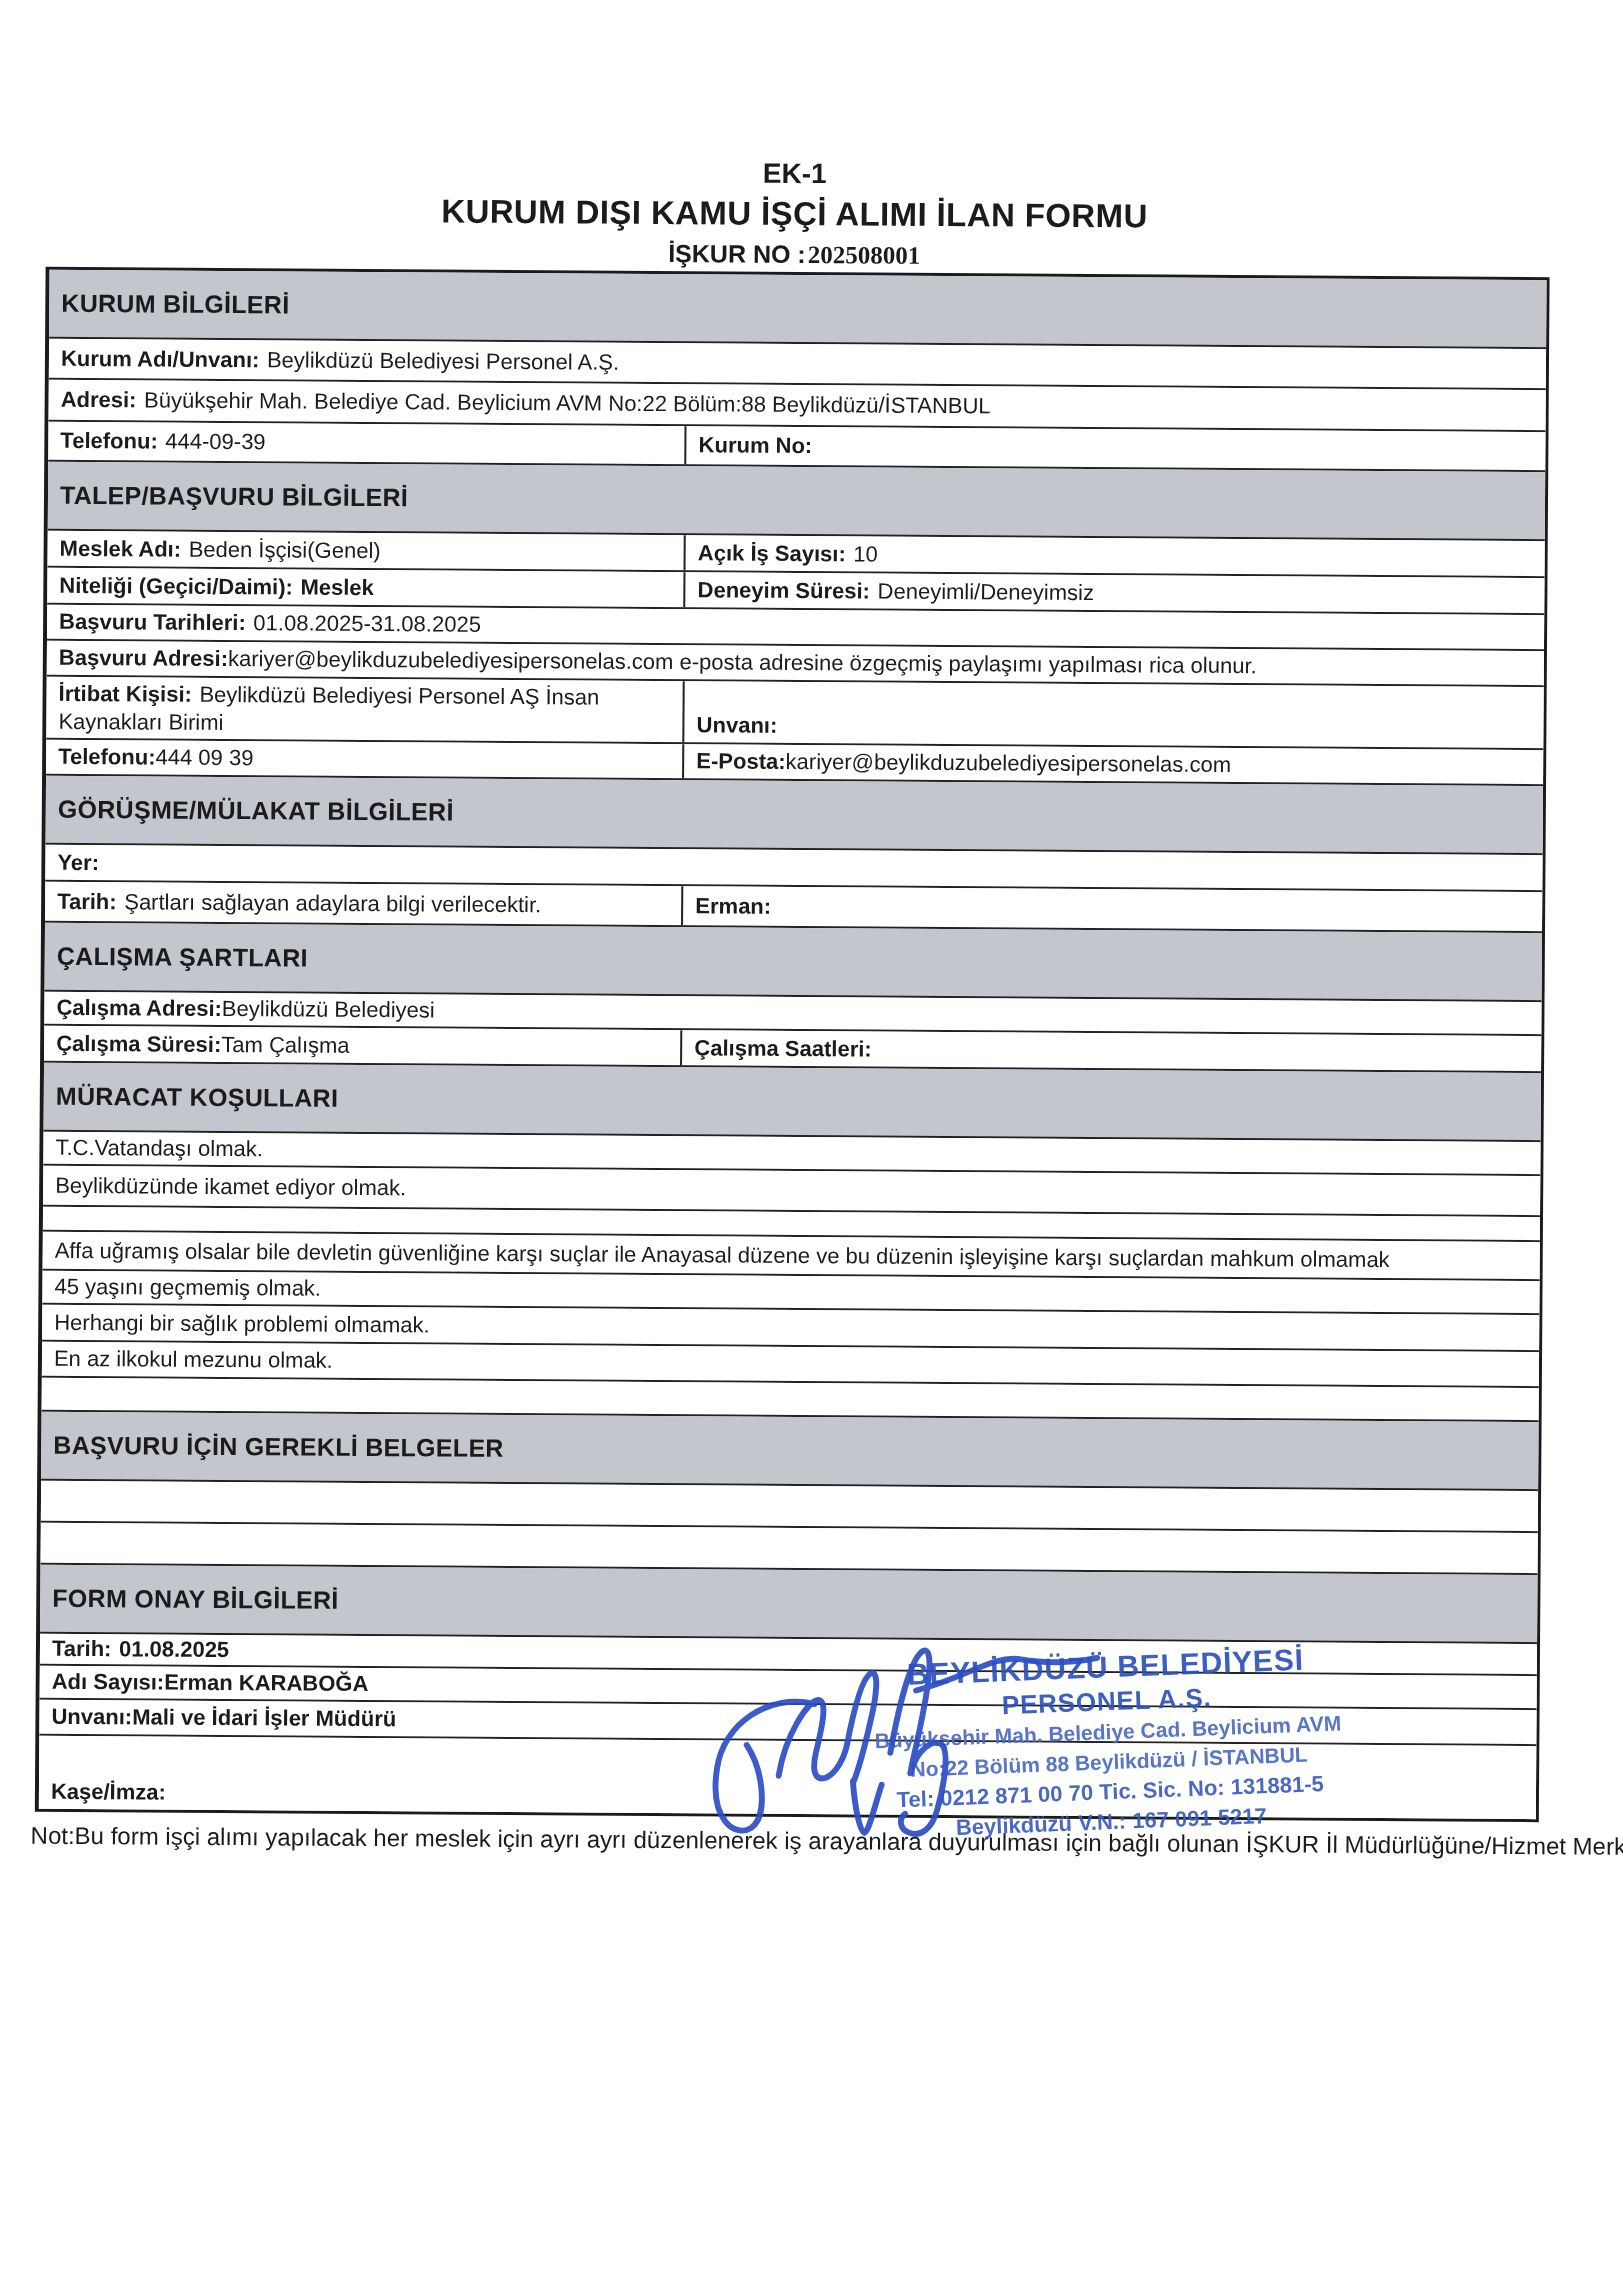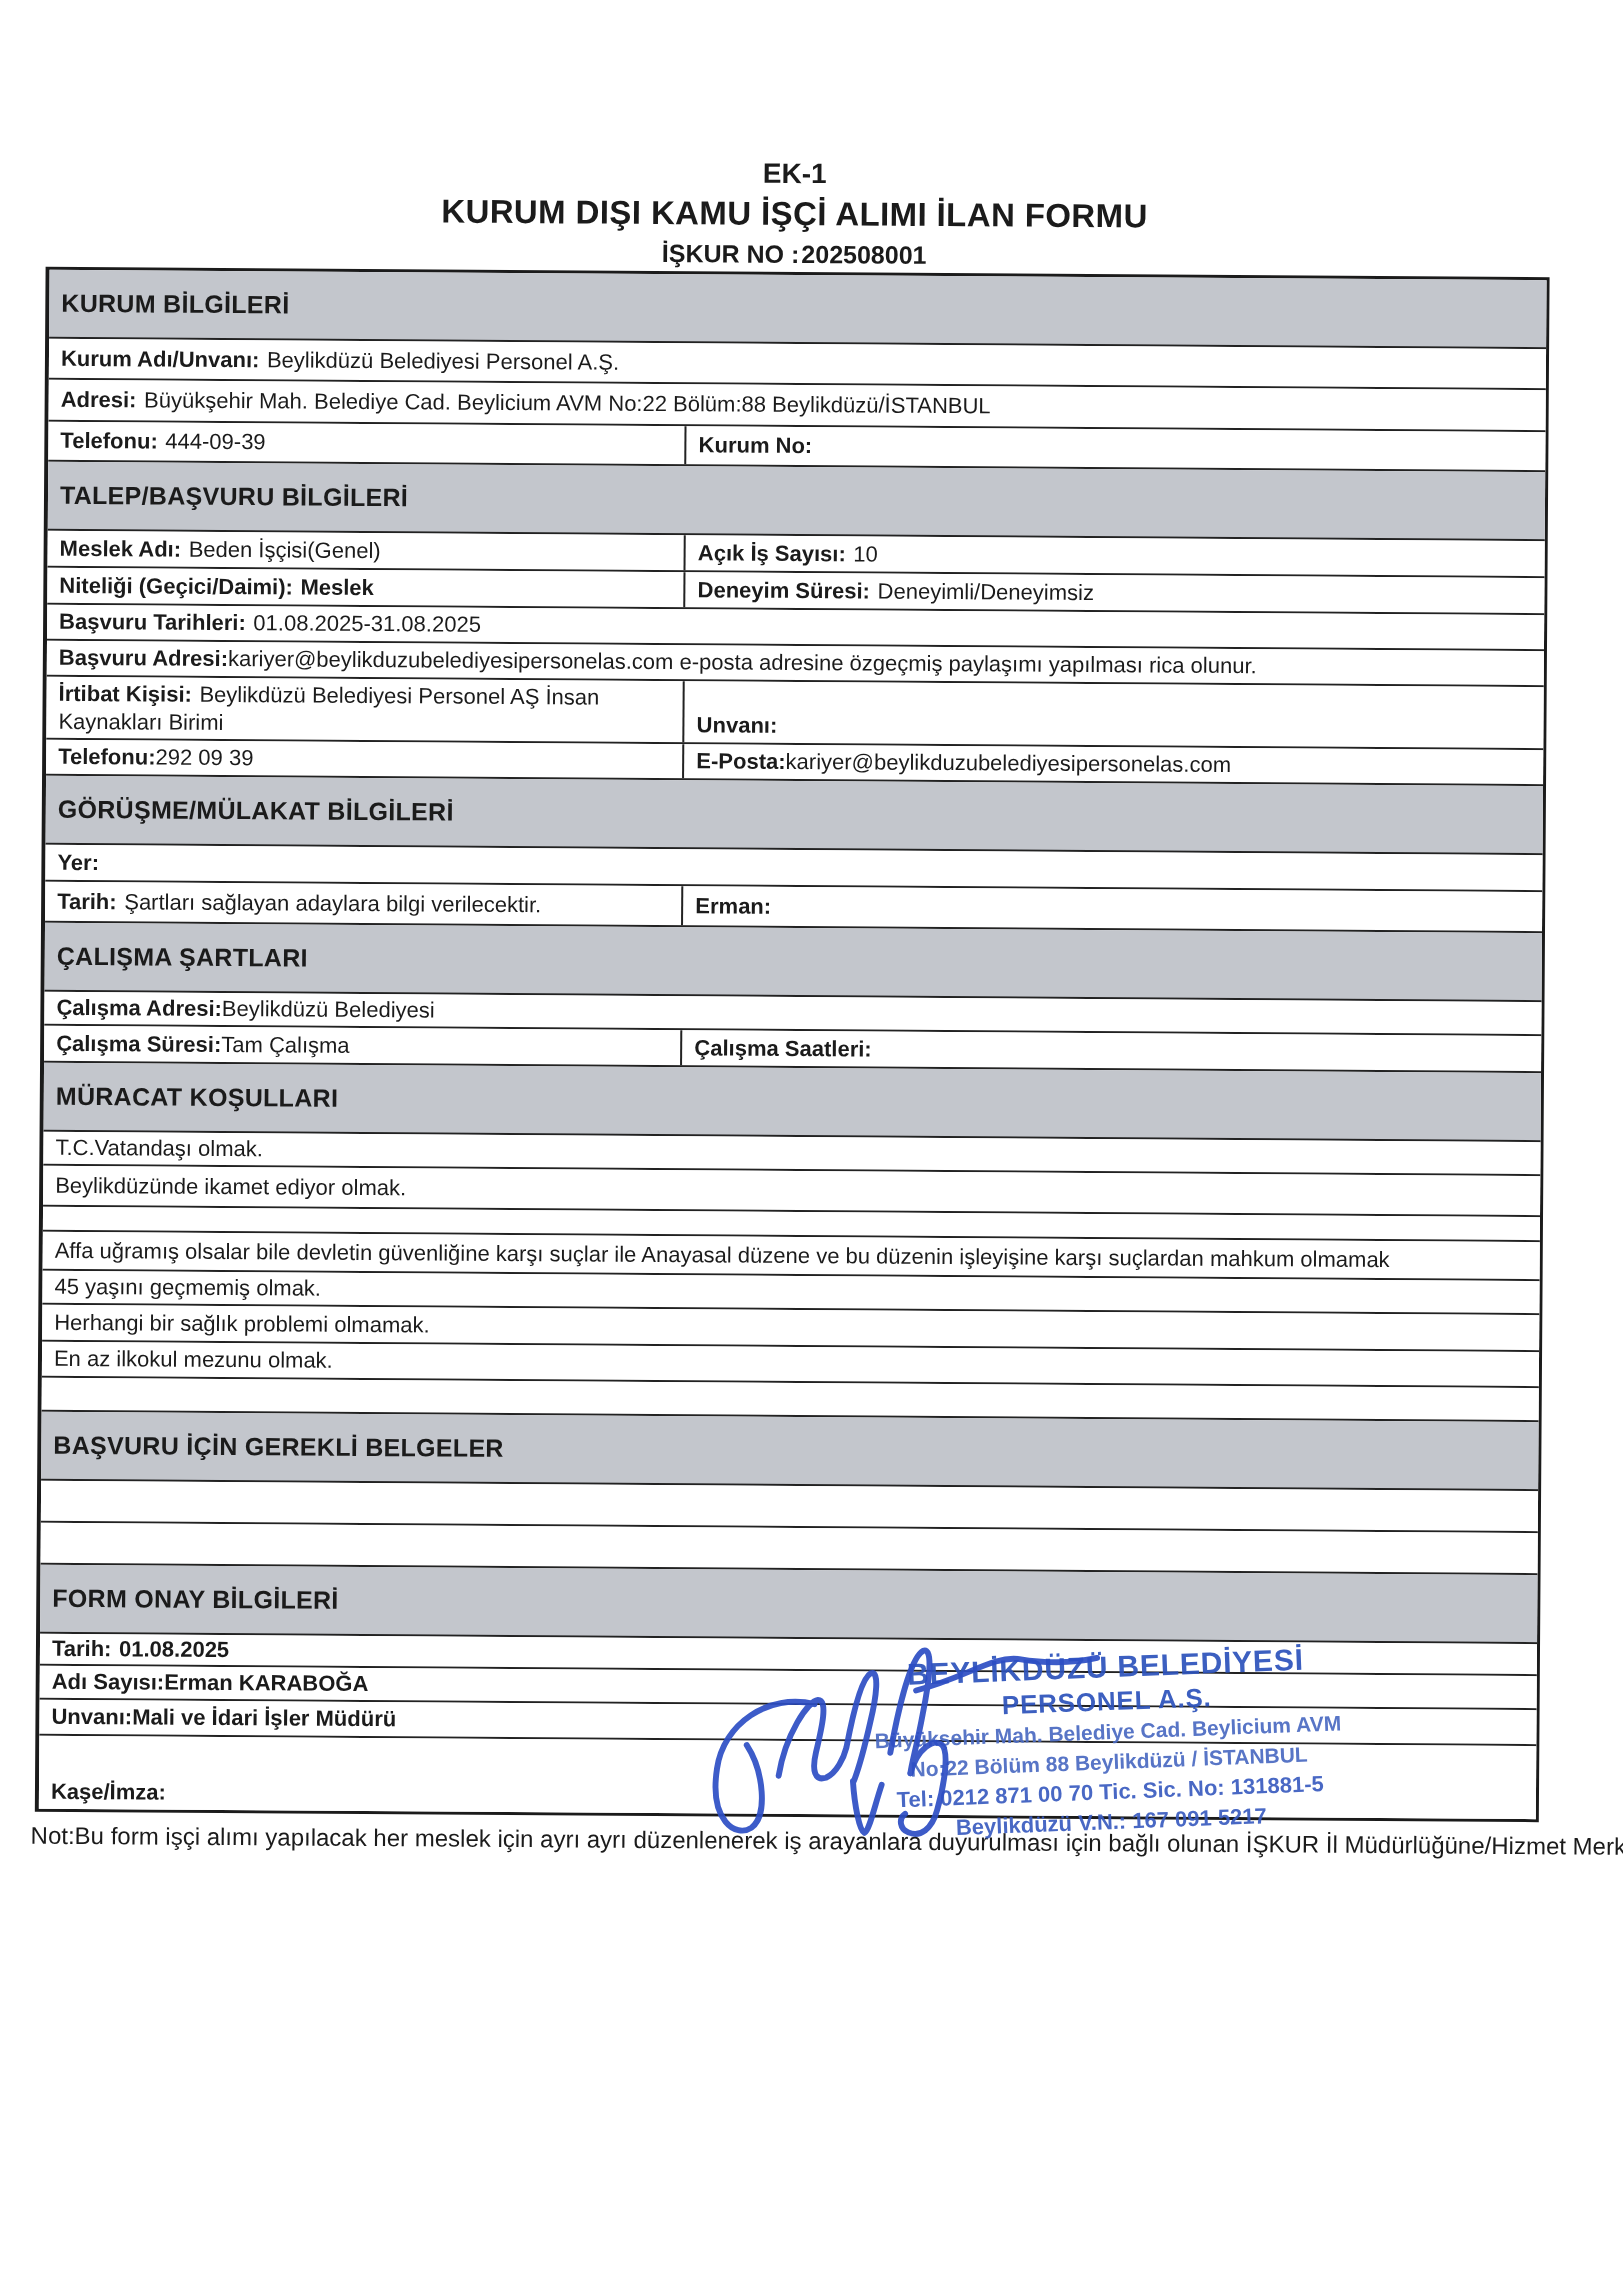--- a/index.html
+++ b/index.html
@@ -8,21 +8,21 @@
     font-family:"Liberation Sans", sans-serif;color:#1b1b1b;
   }
   .doc{position:absolute;left:0;top:0;width:1623px;height:2295px;
        transform:rotate(0.4deg);transform-origin:795px 930px;}
 
   
   .title-block{position:absolute;left:41px;top:0;width:1497px;text-align:center;}
   .ek{position:absolute;top:158px;width:100%;font-size:28px;font-weight:700;}
   .main-title{position:absolute;top:195px;width:100%;font-size:33px;font-weight:700;letter-spacing:0.4px;}
   .ilan{position:absolute;top:240px;width:100%;font-size:25px;font-weight:700;}
-  .ilan .v{margin-left:2px;font-weight:700;}
+  .ilan .v{margin-left:2px;font-weight:700;font-family:Liberation Serif, serif;}
 
   
   .ftable{position:absolute;left:41px;top:272px;width:1497px;
           border:3.4px solid #1b1b1b;border-left-width:4.2px;background:#fff;}
   .band,.row{box-sizing:border-box;border-bottom:2.5px solid #222;display:flex;align-items:center;}
   .band{background:#c3c6cc;font-weight:700;font-size:25px;padding-left:12px;height:69px;letter-spacing:0.3px;}
   .row{font-size:22px;padding-left:12px;background:#fff;}
   .row.cols{padding-left:0;}
   .cell{box-sizing:border-box;height:100%;display:flex;align-items:center;padding-left:12px;}
   .cL{width:42.5%;}
@@ -120,21 +120,21 @@
         <div><span class="lbl">İrtibat Kişisi:</span><span class="val sp">Beylikdüzü Belediyesi Personel AŞ İnsan</span></div>
         <div class="val">Kaynakları Birimi</div>
       </div>
       <div class="cell cR bottomAlign">
         <span class="lbl">Unvanı:</span>
       </div>
     </div>
     <div class="row cols h42">
       <div class="cell cL">
         <span class="lbl">Telefonu:</span>
-          <span class="val">292 09 39</span>
+          <span class="val">444 09 39</span>
       </div>
       <div class="cell cR">
         <span class="lbl">E-Posta:</span>
           <span class="val">kariyer@beylikduzubelediyesipersonelas.com</span>
       </div>
     </div>
 
     <div class="band">GÖRÜŞME/MÜLAKAT BİLGİLERİ</div>
     <div class="row h44">
       <span class="lbl">Yer:</span>

